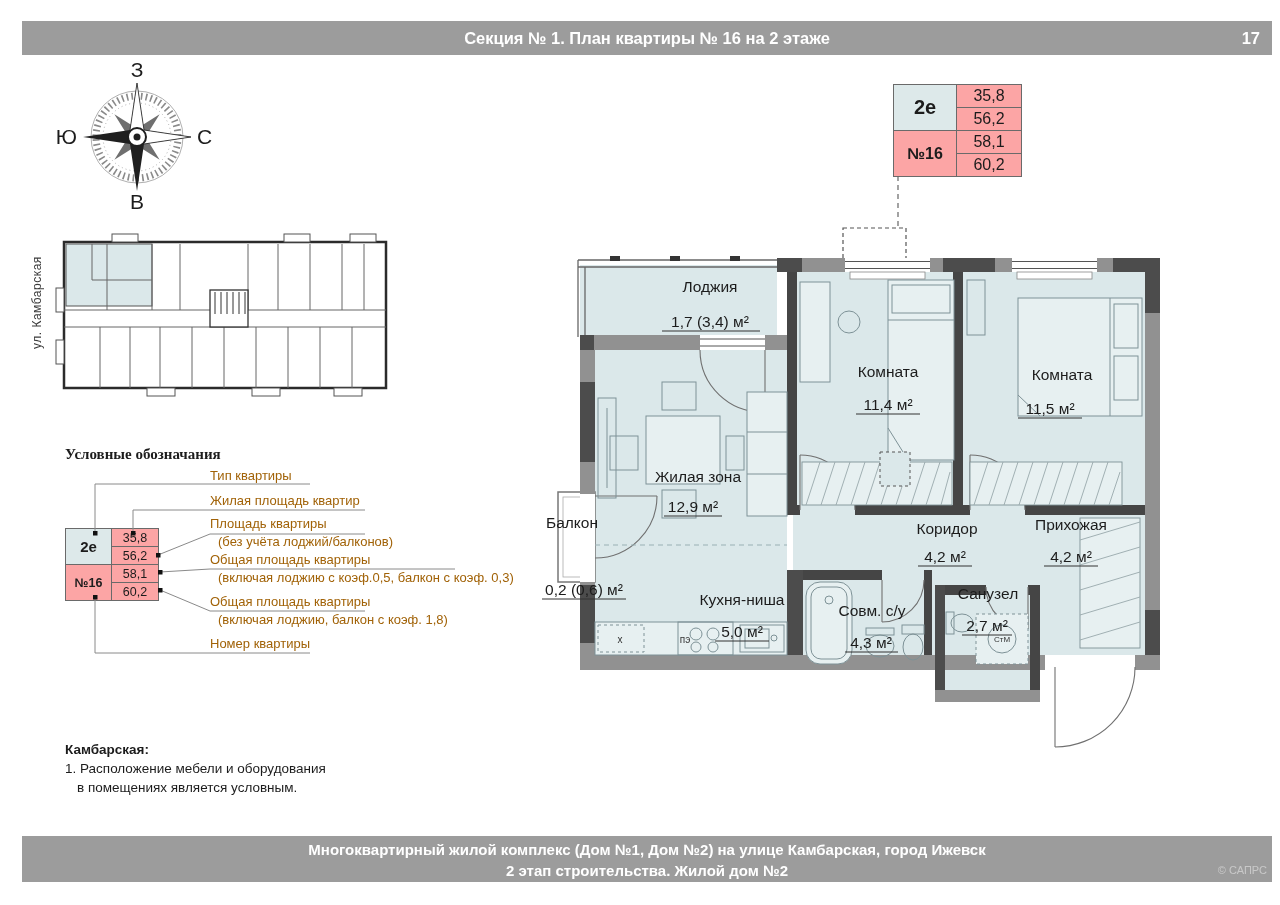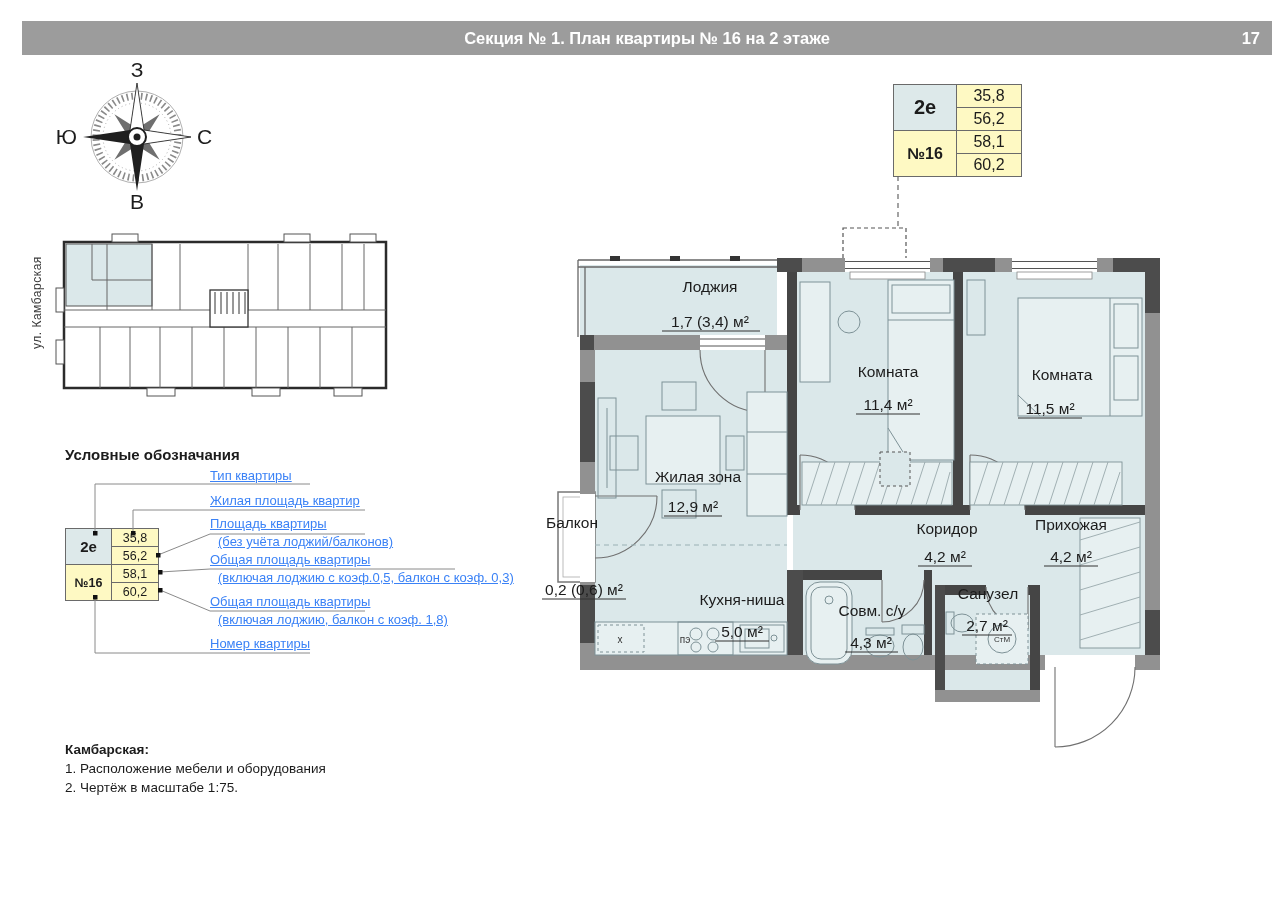--- a/index.html
+++ b/index.html
@@ -7,34 +7,34 @@
         font-family:"Liberation Sans","DejaVu Sans",sans-serif;color:#1c1c1c;}
   .bar{position:absolute;left:22px;width:1250px;background:#9c9c9c;color:#ffffff;}
   #header-bar{top:21px;height:34px;}
   #header-title{position:absolute;left:0;right:0;top:8px;text-align:center;font-size:16.5px;font-weight:bold;}
   #page-number{position:absolute;right:12px;top:8px;font-size:16.5px;font-weight:bold;}
   #footer-bar{top:836px;height:46px;text-align:center;font-weight:bold;font-size:15px;line-height:21px;padding-top:3px;box-sizing:border-box;}
   #footer-copyright{position:absolute;right:5px;bottom:1px;font-size:11px;font-weight:normal;color:rgba(255,255,255,0.45);}
   .abs{position:absolute;}
   
   table.flat{border-collapse:collapse;}
-  table.flat td{border:1px solid #6a6a6a;text-align:center;vertical-align:middle;background:#fef9c3;padding:0;}
+  table.flat td{border:1px solid #6a6a6a;text-align:center;vertical-align:middle;background:#fca5a5;padding:0;}
   #info-table{left:893px;top:84px;}
   #info-table td.val{width:64px;height:22px;font-size:16px;}
   #info-table td.key{width:62px;font-weight:bold;}
   #info-table td.type{font-size:20px;background:#dde9ea;}
   #info-table td.num{font-size:16px;}
   #legend-table{left:65px;top:528px;}
   #legend-table td.val{width:46px;height:17px;font-size:12.5px;}
   #legend-table td.key{width:45px;font-weight:bold;}
   #legend-table td.type{font-size:15px;background:#dde9ea;}
   #legend-table td.num{font-size:12.5px;}
-  .legend-label{position:absolute;font-size:13px;white-space:nowrap;color:#3b82f6;text-decoration:underline;}
+  .legend-label{position:absolute;font-size:13px;white-space:nowrap;color:#a16207;}
   .legend-sub{font-size:13px;}
-  #legend-title{left:65px;top:446px;font-size:15px;font-weight:bold;}
+  #legend-title{left:65px;top:446px;font-size:15px;font-weight:bold;font-family:Liberation Serif, serif;}
   #notes{left:65px;top:740px;font-size:13.5px;line-height:19px;}
   #notes .nt{font-weight:bold;}
   #street-label{left:30px;top:243px;height:120px;width:18px;writing-mode:vertical-rl;transform:rotate(180deg);
                 font-size:12px;color:#3b3b3b;text-align:center;letter-spacing:0.5px;}
   #watermark{left:938px;top:722px;font-size:72px;font-weight:bold;letter-spacing:6px;
              color:rgba(150,165,170,0.20);user-select:none;}
   #watermark .pin{display:inline-block;transform:translateY(-6px);}
   svg{display:block;}
   svg text{font-family:"Liberation Sans","DejaVu Sans",sans-serif;fill:#1c1c1c;}
   .room-name,.room-area{font-size:15.5px;}
@@ -183,21 +183,21 @@
   <div class="legend-label legend-sub" style="left:218px;top:534px">(без учёта лоджий/балконов)</div>
   <div class="legend-label" style="left:210px;top:552px">Общая площадь квартиры</div>
   <div class="legend-label legend-sub" style="left:218px;top:570px">(включая лоджию с коэф.0,5, балкон с коэф. 0,3)</div>
   <div class="legend-label" style="left:210px;top:594px">Общая площадь квартиры</div>
   <div class="legend-label legend-sub" style="left:218px;top:612px">(включая лоджию, балкон с коэф. 1,8)</div>
   <div class="legend-label" style="left:210px;top:636px">Номер квартиры</div>
 
   <div class="abs" id="notes">
     <div class="nt">Камбарская:</div>
     <div>1. Расположение мебели и оборудования</div>
-    <div>2. Чертёж в масштабе 1:75.</div>
+    <div style="padding-left:12px">в помещениях является условным.</div>
   </div>
 
   <svg class="abs" style="left:550px;top:170px;overflow:visible" width="620" height="570" viewBox="0 0 620 570">
 
     <path d="M 348 6 V 292" stroke="#666" stroke-width="1.2" stroke-dasharray="5 4" fill="none"></path>
     <rect x="293" y="58" width="63" height="36" fill="#ffffff" stroke="#555" stroke-width="1.2" stroke-dasharray="4 3"></rect>
 
     <g>
       <rect x="30" y="95" width="197" height="72" fill="#dbe8ea"></rect>
       <rect x="243" y="102" width="352" height="243" fill="#dbe8ea"></rect>
@@ -414,14 +414,19 @@
       <text class="room-area" x="34" y="425" text-anchor="middle">0,2 (0,6) м²</text>
       <line x1="-8" y1="429" x2="76" y2="429" stroke="#333" stroke-width="1"></line>
 
       <text class="appl" x="70" y="473" text-anchor="middle">х</text>
       <text class="appl" x="135" y="473" text-anchor="middle">пэ</text>
       <text class="appl" x="452" y="472" text-anchor="middle" style="font-size:8px">СтМ</text>
     </g>
   </svg>
 
 
+  <div class="bar" id="footer-bar">
+    <div>Многоквартирный жилой комплекс (Дом №1, Дом №2) на улице Камбарская, город Ижевск</div>
+    <div>2 этап строительства. Жилой дом №2</div>
+    <div id="footer-copyright">© САПРС</div>
+  </div>
 
 </div>
 
 </body></html>

